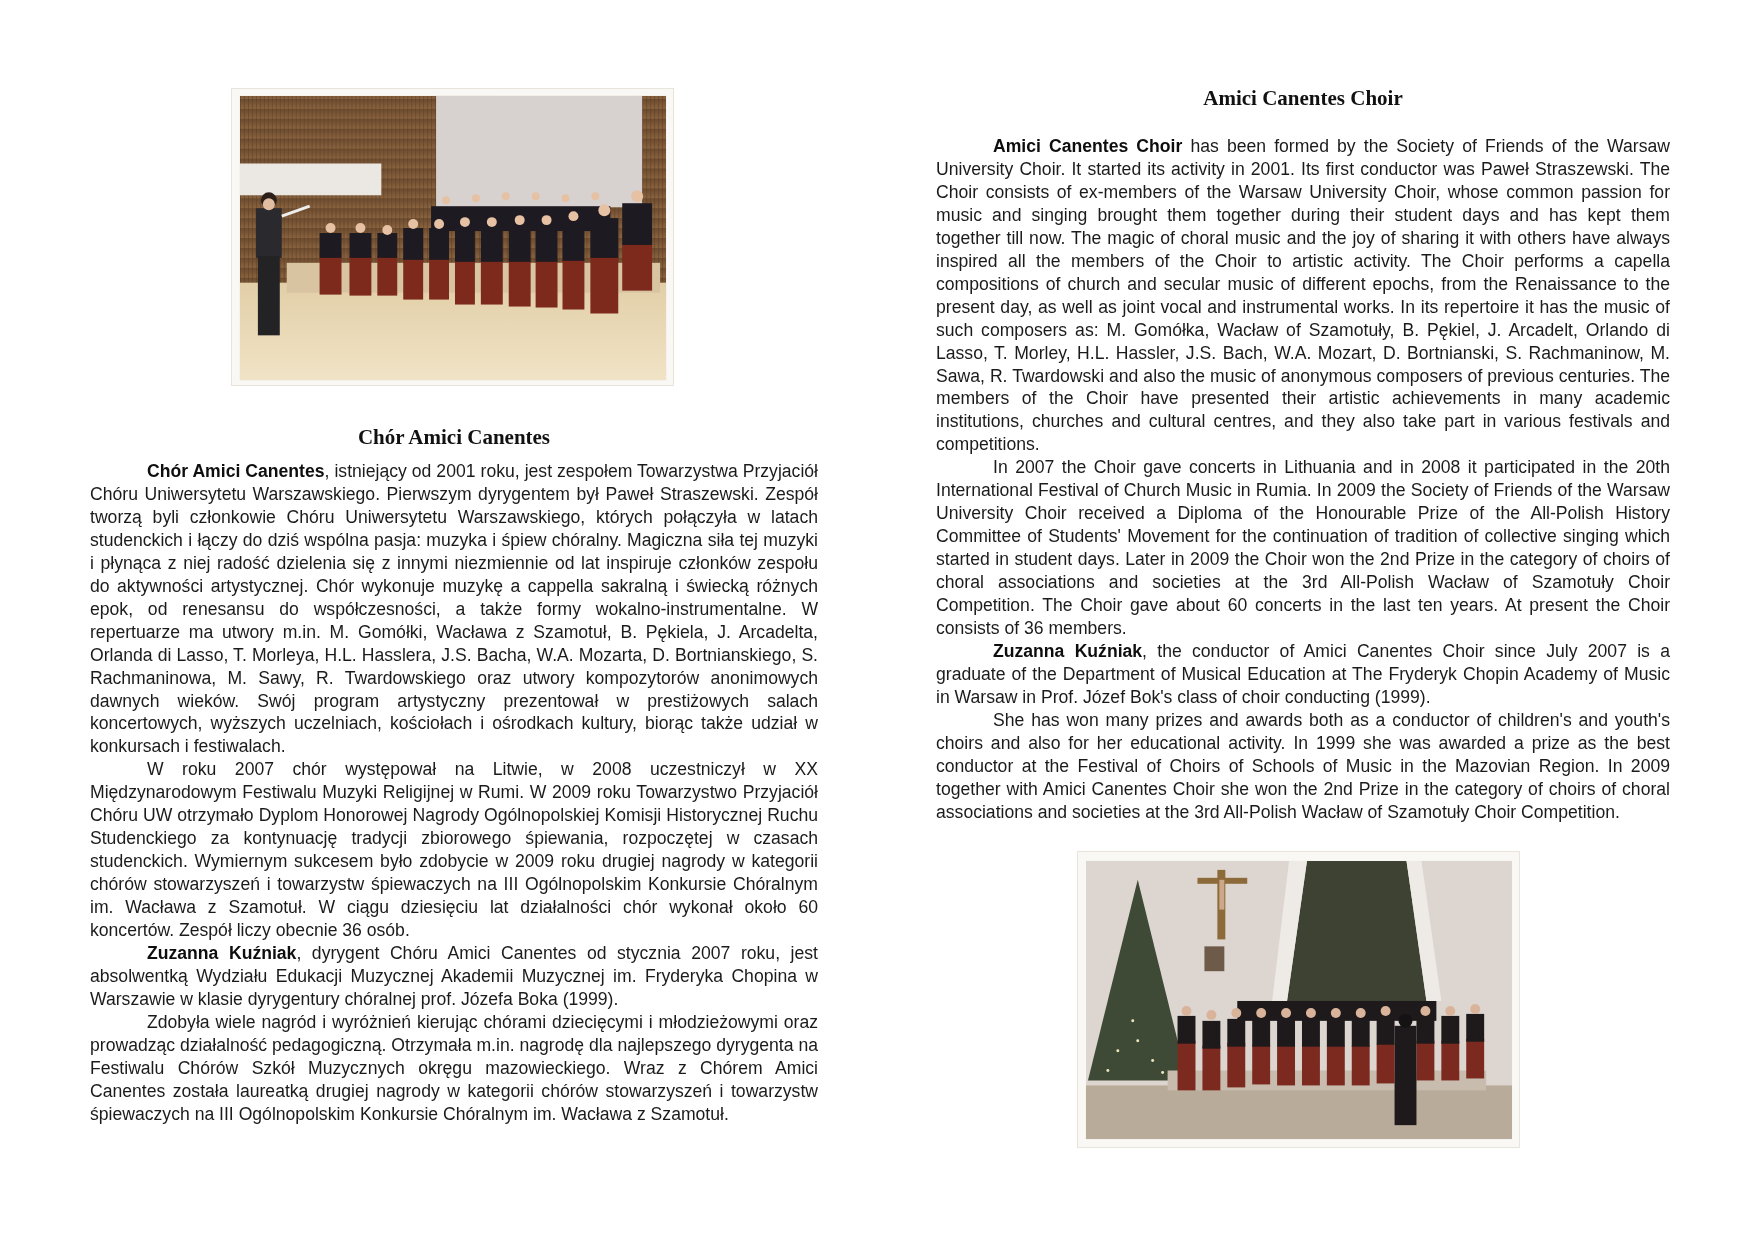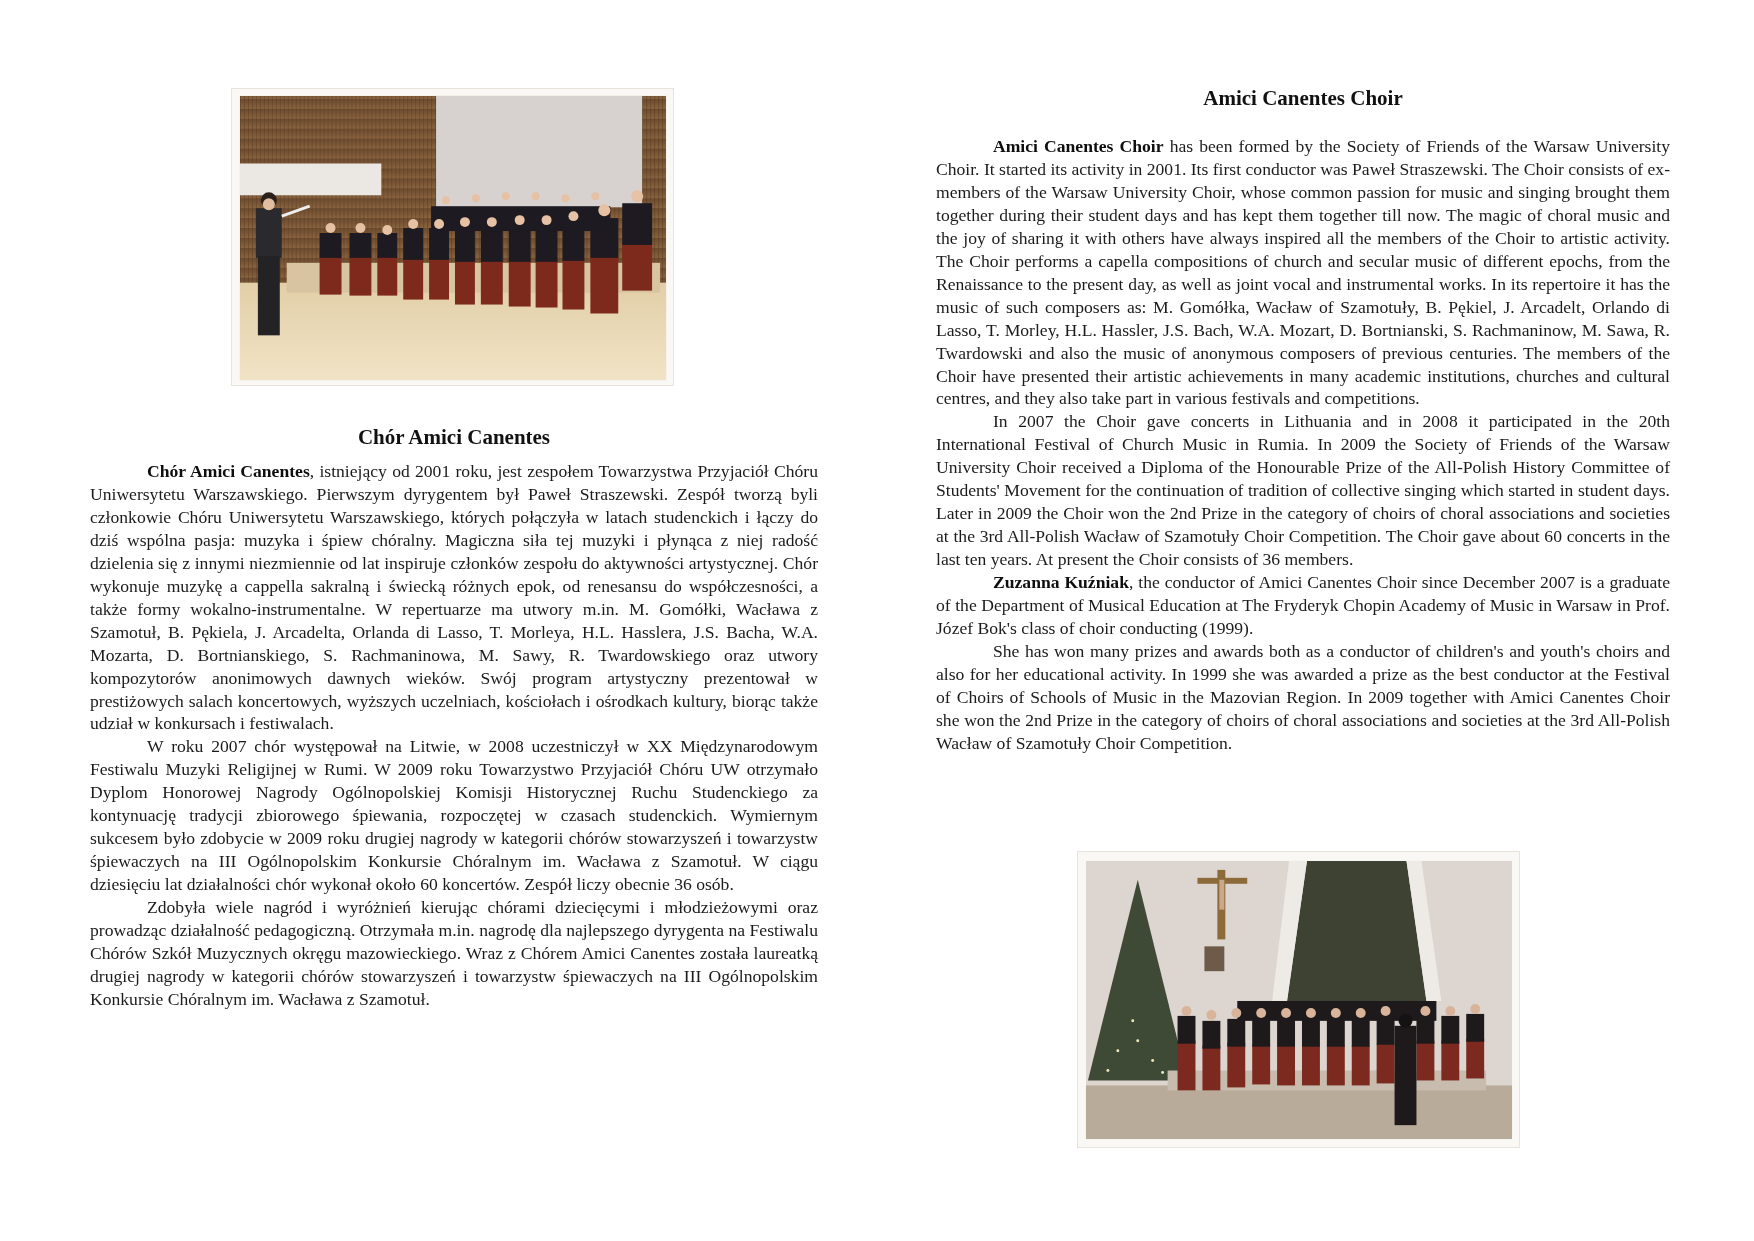--- a/index.html
+++ b/index.html
@@ -23,21 +23,21 @@
     font-size: 21px;
     text-align: center;
     line-height: 26px;
     color: #111;
   }
   #left-heading { left: 90px; width: 728px; top: 424px; }
   #right-heading { left: 936px; width: 734px; top: 85px; }
 
   .column {
     position: absolute;
-    font-family: Liberation Serif, serif;
+    font-family: Liberation Sans, sans-serif;
     font-size: 17.6px;
     line-height: 22.95px;
     text-align: justify;
     color: #1b1b1b;
     hyphens: manual;
   }
   #left-column { left: 90px; top: 460px; width: 728px; }
   #right-column { left: 936px; top: 135px; width: 734px; }
 
   .column p { text-indent: 57px; margin: 0; }
@@ -123,29 +123,30 @@
     <circle cx="37" cy="116" r="6" fill="#e1bca0"></circle>
     <line x1="50" y1="128" x2="78" y2="118" stroke="#eeeeee" stroke-width="3"></line>
   </svg>
 </div>
 
 <div id="left-heading" class="heading">Chór Amici Canentes</div>
 
 <div id="left-column" class="column">
   <p><b>Chór Amici Canentes</b><span>, istniejący od 2001 roku, jest zespołem Towarzystwa Przyjaciół Chóru Uniwersytetu Warszawskiego. Pierwszym dyrygentem był Paweł Straszewski. Zespół tworzą byli członkowie Chóru Uniwersytetu Warszawskiego, których połączyła w latach studenckich i łączy do dziś wspólna pasja: muzyka i śpiew chóralny. Magiczna siła tej muzyki i płynąca z niej radość dzielenia się z innymi niezmiennie od lat inspiruje członków zespołu do aktywności artystycznej. Chór wykonuje muzykę a cappella sakralną i świecką różnych epok, od renesansu do współczesności, a także formy wokalno-instrumentalne. W repertuarze ma utwory m.in. M. Gomółki, Wacława z Szamotuł, B. Pękiela, J. Arcadelta, Orlanda di Lasso, T. Morleya, H.L. Hasslera, J.S. Bacha, W.A. Mozarta, D. Bortnianskiego, S. Rachmaninowa, M. Sawy, R. Twardowskiego oraz utwory kompozytorów anonimowych dawnych wieków. Swój program artystyczny prezentował w prestiżowych salach koncertowych, wyższych uczelniach, kościołach i ośrodkach kultury, biorąc także udział w konkursach i festiwalach.</span></p>
   <p><span>W roku 2007 chór występował na Litwie, w 2008 uczestniczył w XX Międzynarodowym Festiwalu Muzyki Religijnej w Rumi. W 2009 roku Towarzystwo Przyjaciół Chóru UW otrzymało Dyplom Honorowej Nagrody Ogólnopolskiej Komisji Historycznej Ruchu Studenckiego za kontynuację tradycji zbiorowego śpiewania, rozpoczętej w czasach studenckich. Wymiernym sukcesem było zdobycie w 2009 roku drugiej nagrody w kategorii chórów stowarzyszeń i towarzystw śpiewaczych na III Ogólnopolskim Konkursie Chóralnym im. Wacława z Szamotuł. W ciągu dziesięciu lat działalności chór wykonał około 60 koncertów. Zespół liczy obecnie 36 osób.</span></p>
+  <p><b>Zuzanna Kuźniak</b><span>, dyrygent Chóru Amici Canentes od stycznia 2007 roku, jest absolwentką Wydziału Edukacji Muzycznej Akademii Muzycznej im. Fryderyka Chopina w Warszawie w klasie dyrygentury chóralnej prof. Józefa Boka (1999).</span></p>
   <p><span>Zdobyła wiele nagród i wyróżnień kierując chórami dziecięcymi i młodzieżowymi oraz prowadząc działalność pedagogiczną. Otrzymała m.in. nagrodę dla najlepszego dyrygenta na Festiwalu Chórów Szkół Muzycznych okręgu mazowieckiego. Wraz z Chórem Amici Canentes została laureatką drugiej nagrody w kategorii chórów stowarzyszeń i towarzystw śpiewaczych na III Ogólnopolskim Konkursie Chóralnym im. Wacława z Szamotuł.</span></p>
 </div>
 
 <div id="right-heading" class="heading">Amici Canentes Choir</div>
 
 <div id="right-column" class="column">
   <p><b>Amici Canentes Choir</b><span> has been formed by the Society of Friends of the Warsaw University Choir. It started its activity in 2001. Its first conductor was Paweł Straszewski. The Choir consists of ex-members of the Warsaw University Choir, whose common passion for music and singing brought them together during their student days and has kept them together till now. The magic of choral music and the joy of sharing it with others have always inspired all the members of the Choir to artistic activity. The Choir performs a capella compositions of church  and secular music of different epochs, from the Renaissance to the present day, as well as joint vocal and instrumental works. In its repertoire it has the music of such composers as: M. Gomółka, Wacław of Szamotuły, B. Pękiel, J. Arcadelt, Orlando di Lasso, T. Morley, H.L. Hassler, J.S. Bach, W.A. Mozart, D. Bortnianski, S. Rachmaninow, M. Sawa, R. Twardowski and also the music of anonymous composers of previous centuries. The members of  the Choir have presented their artistic achievements in many academic institutions, churches and cultural centres, and they also take part in various festivals and competitions.</span></p>
   <p><span>In 2007 the Choir gave concerts in Lithuania and in 2008 it participated in the 20th International Festival of Church Music in Rumia. In 2009 the Society of Friends of the Warsaw University Choir received a Diploma of the Honourable Prize of the All-Polish History Committee of Students' Movement for the continuation of tradition of collective singing which started in student days. Later in 2009 the Choir won the 2nd Prize in the category of choirs of choral associations and societies at the 3rd All-Polish Wacław of Szamotuły Choir Competition. The Choir gave about 60 concerts in the last ten years. At present the Choir consists of 36 members.</span></p>
-  <p><b>Zuzanna Kuźniak</b><span>, the conductor of Amici Canentes Choir since December 2007 is a graduate of the Department of Musical Education at The Fryderyk Chopin Academy of Music in Warsaw in Prof. Józef Bok's class of choir conducting (1999).</span></p>
+  <p><b>Zuzanna Kuźniak</b><span>, the conductor of Amici Canentes Choir since July 2007 is a graduate of the Department of Musical Education at The Fryderyk Chopin Academy of Music in Warsaw in Prof. Józef Bok's class of choir conducting (1999).</span></p>
   <p><span>She has won many prizes and awards both as a conductor of children's and youth's choirs and also for her educational activity. In 1999 she was awarded a prize as the best conductor at the Festival of Choirs of Schools of Music in the Mazovian Region. In 2009 together with Amici Canentes Choir she won the 2nd Prize in the category of choirs of choral associations and societies at the 3rd All-Polish Wacław of Szamotuły Choir Competition.</span></p>
 </div>
 
 <div id="photo-church" class="photo" title="Choir performing in church beside Christmas tree and crucifix">
   <svg viewBox="0 0 443 297" preserveAspectRatio="none">
     <rect width="443" height="297" fill="#faf8f4"></rect>
     <rect x="8" y="9" width="428" height="280" fill="#ddd6d0"></rect>
     <polygon points="230,9 330,9 350,150 210,150" fill="#3d4232"></polygon>
     <polygon points="212,9 230,9 210,150 195,150" fill="#eeeae6"></polygon>
     <polygon points="330,9 345,9 365,150 350,150" fill="#eeeae6"></polygon>

